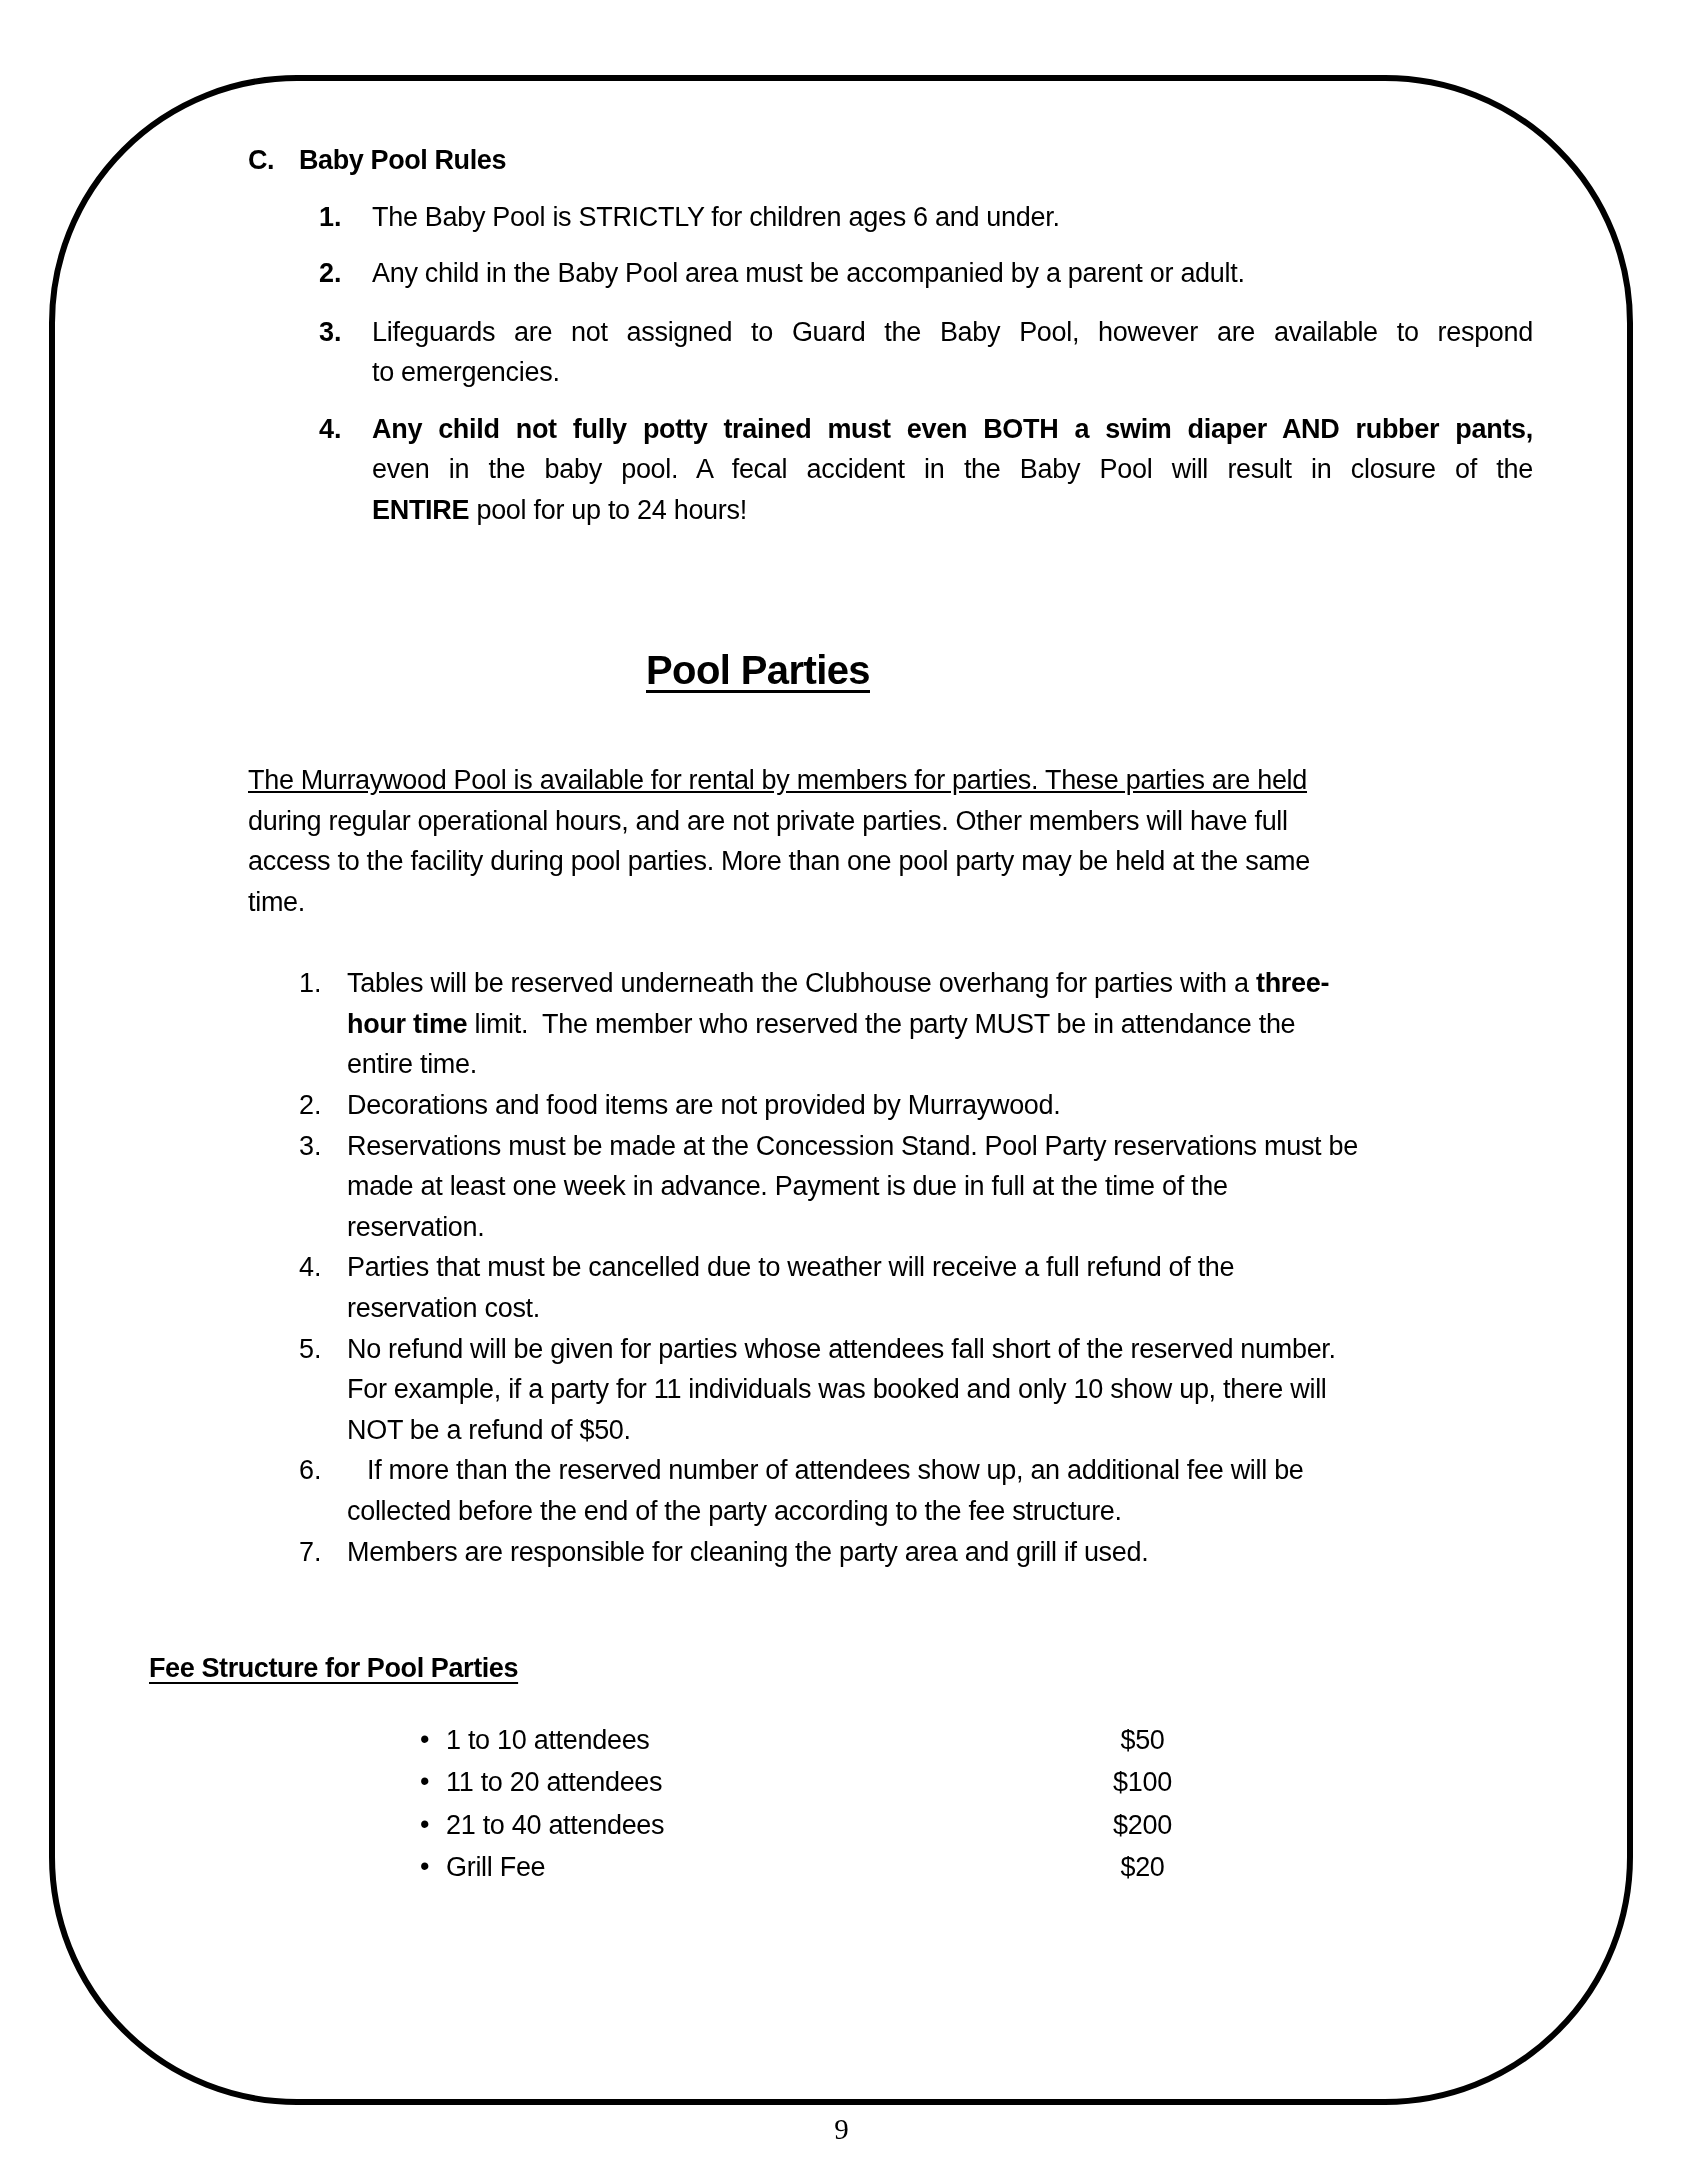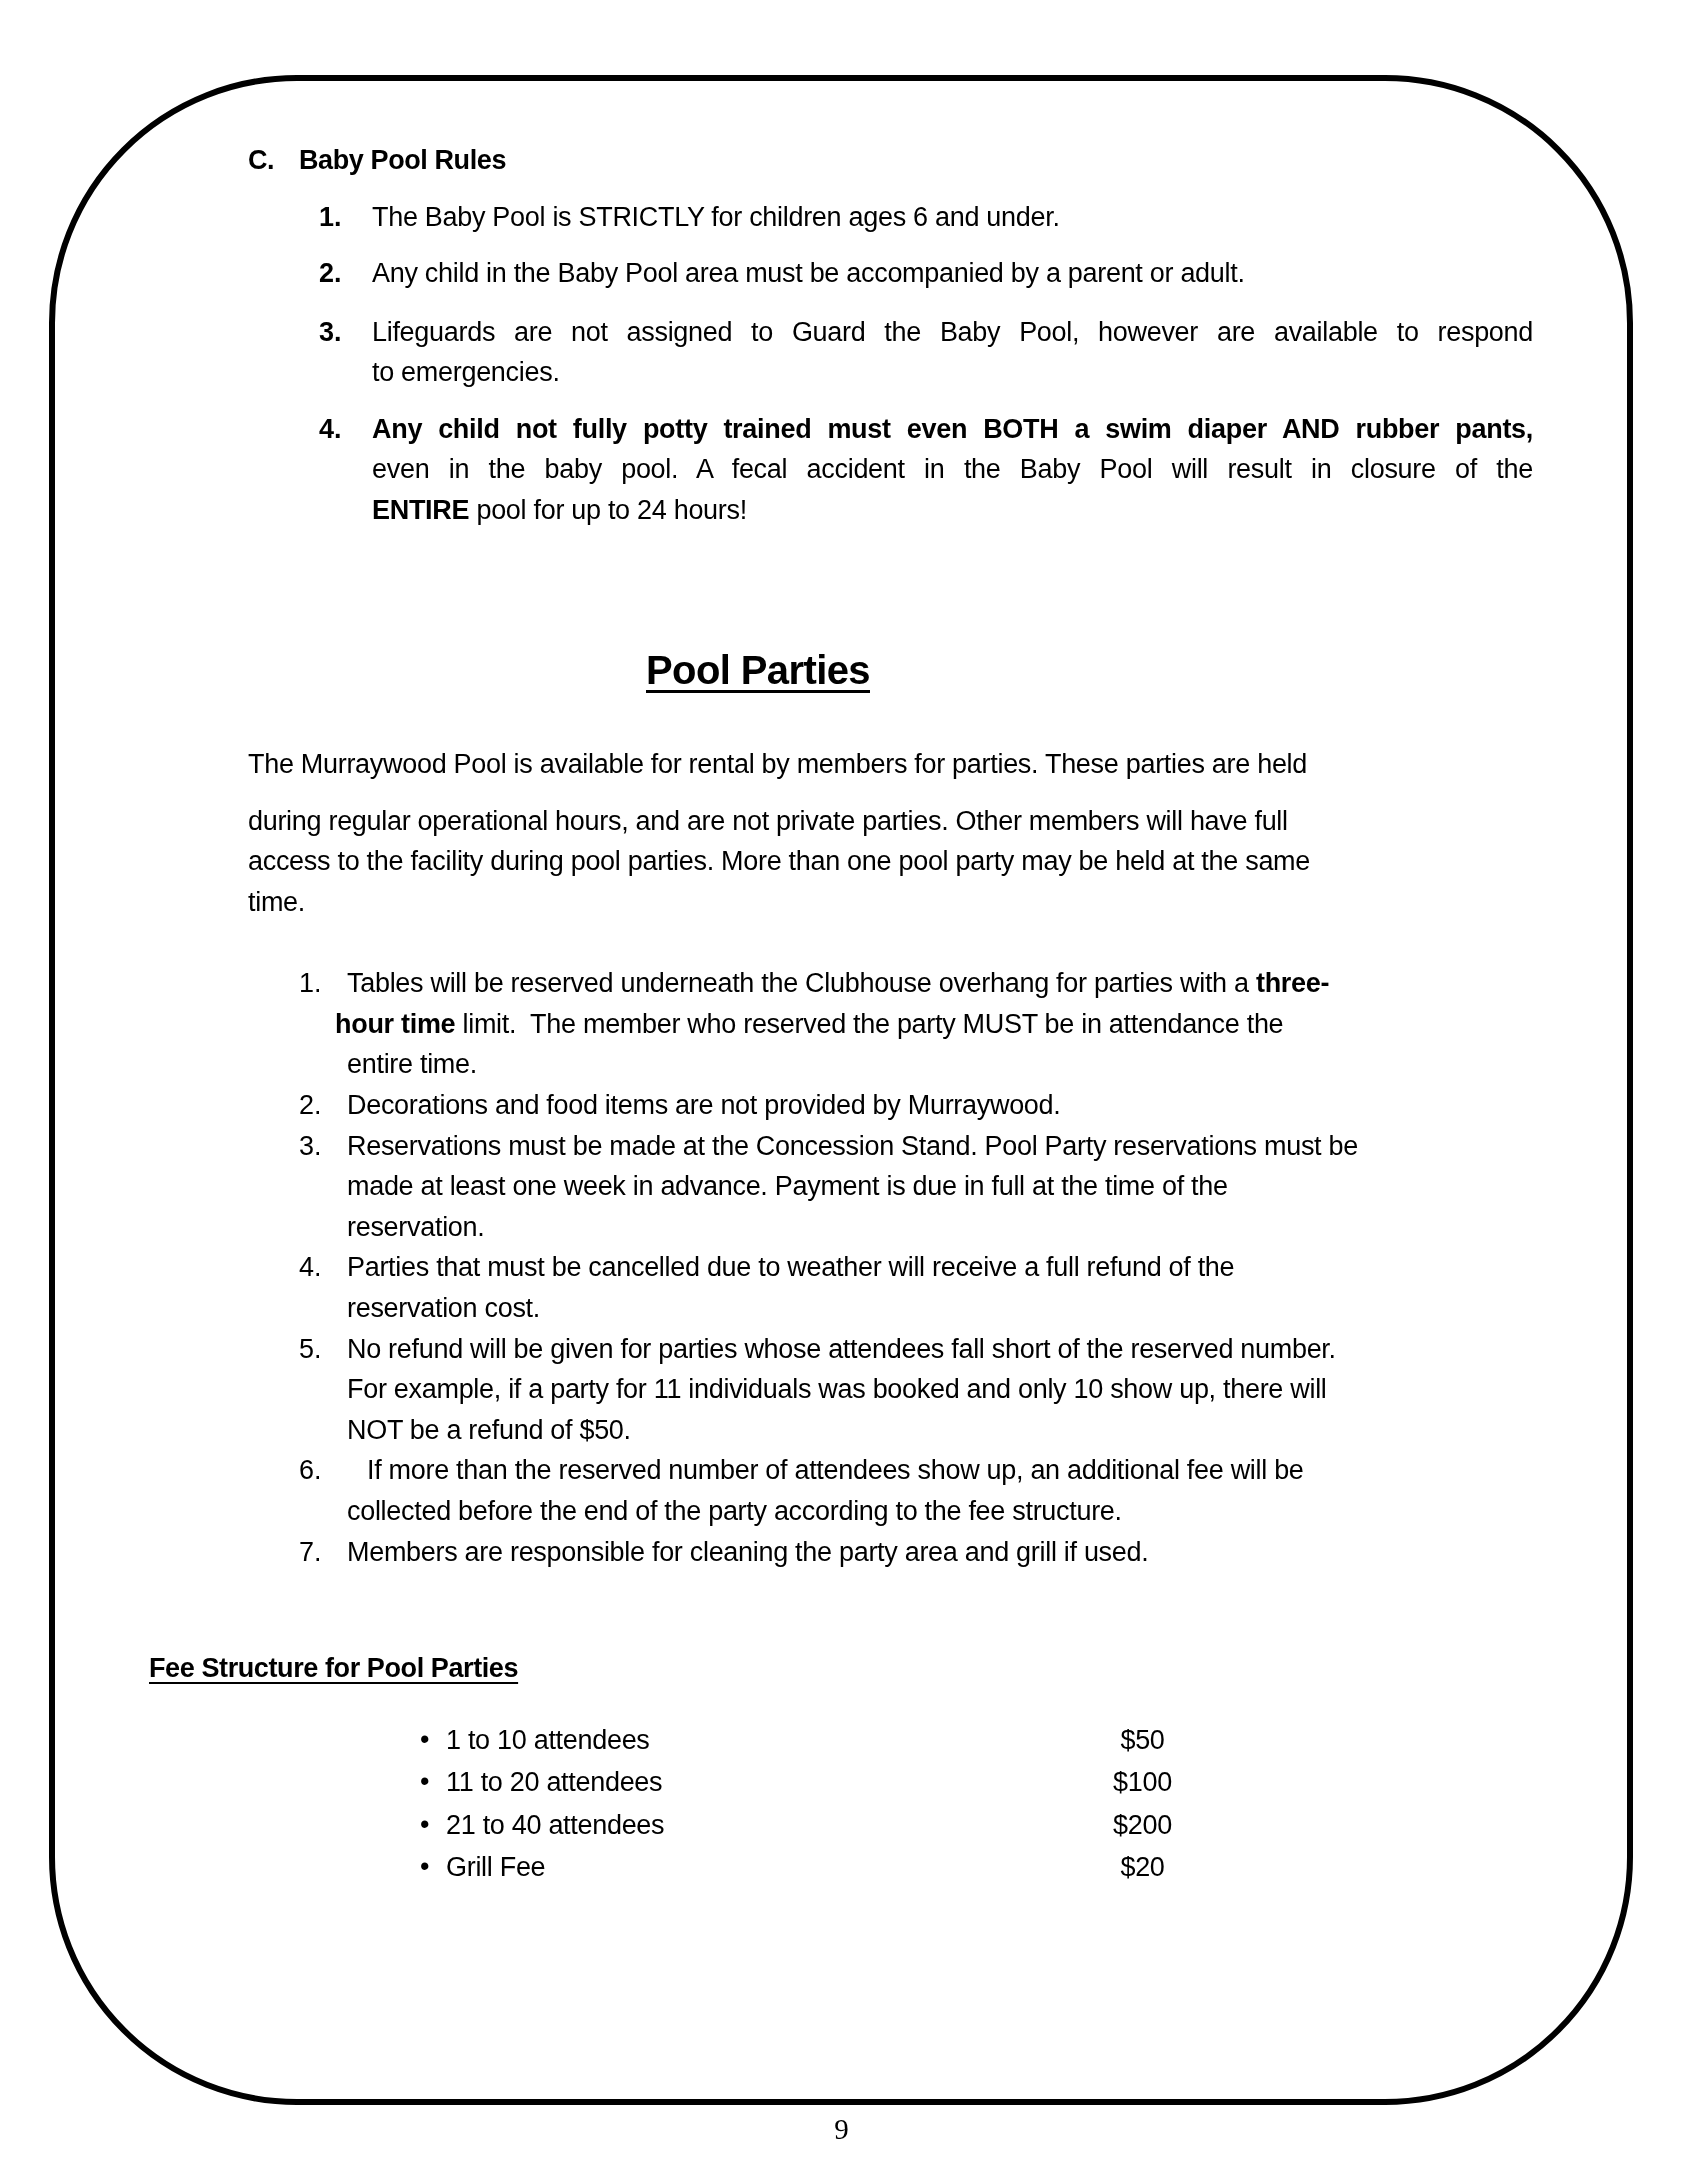--- a/index.html
+++ b/index.html
@@ -44,31 +44,31 @@
 
   <div class="num b" style="left:319px; top:413px;">4.</div>
   <div class="ln b just" style="left:372px; top:413px; width:1161px;">Any child not fully potty trained must even BOTH a swim diaper AND rubber pants,</div>
   <div class="ln just" style="left:372px; top:453px; width:1161px;">even in the baby pool.  A fecal accident in the Baby Pool will result in closure of the</div>
   <div class="ln" style="left:372px; top:494px;"><span class="b">ENTIRE</span><span style="white-space:pre;"> pool for up to 24 hours!</span></div>
 </div>
 
 <div class="title"><span>Pool Parties</span></div>
 
 <div>
-  <div class="ln" style="left:248px; top:748px;">The Murraywood Pool is available for rental by members for parties.  These parties are held</div>
+  <div class="ln" style="left:248px; top:764px;text-decoration:underline;">The Murraywood Pool is available for rental by members for parties.  These parties are held</div>
   <div class="ln" style="left:248px; top:805px;">during regular operational hours, and are not private parties.  Other members will have full</div>
   <div class="ln" style="left:248px; top:845px;">access to the facility during pool parties.  More than one pool party may be held at the same</div>
   <div class="ln" style="left:248px; top:886px;">time.</div>
 </div>
 
 <div>
 
   <div class="num" style="left:299px; top:967px;">1.</div>
   <div class="ln" style="left:347px; top:967px;"><span style="white-space:pre;">Tables will be reserved underneath the Clubhouse overhang for parties with a </span><span class="b">three-</span></div>
-  <div class="ln" style="left:335px; top:1008px;"><span class="b">hour time</span><span style="white-space:pre;"> limit.  The member who reserved the party MUST be in attendance the</span></div>
+  <div class="ln" style="left:347px; top:1008px;"><span class="b">hour time</span><span style="white-space:pre;"> limit.  The member who reserved the party MUST be in attendance the</span></div>
   <div class="ln" style="left:347px; top:1048px;">entire time.</div>
 
   <div class="num" style="left:299px; top:1089px;">2.</div>
   <div class="ln" style="left:347px; top:1089px;">Decorations and food items are not provided by Murraywood.</div>
 
   <div class="num" style="left:299px; top:1130px;">3.</div>
   <div class="ln" style="left:347px; top:1130px;">Reservations must be made at the Concession Stand.  Pool Party reservations must be</div>
   <div class="ln" style="left:347px; top:1170px;">made at least one week in advance.  Payment is due in full at the time of the</div>
   <div class="ln" style="left:347px; top:1211px;">reservation.</div>
 

